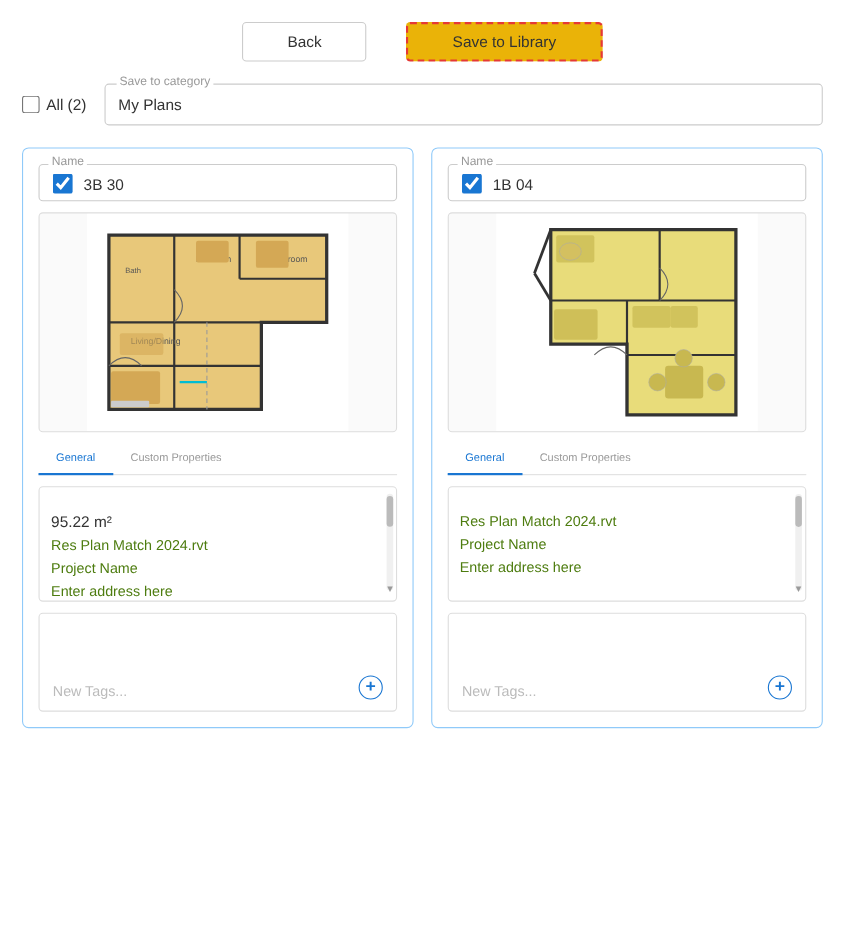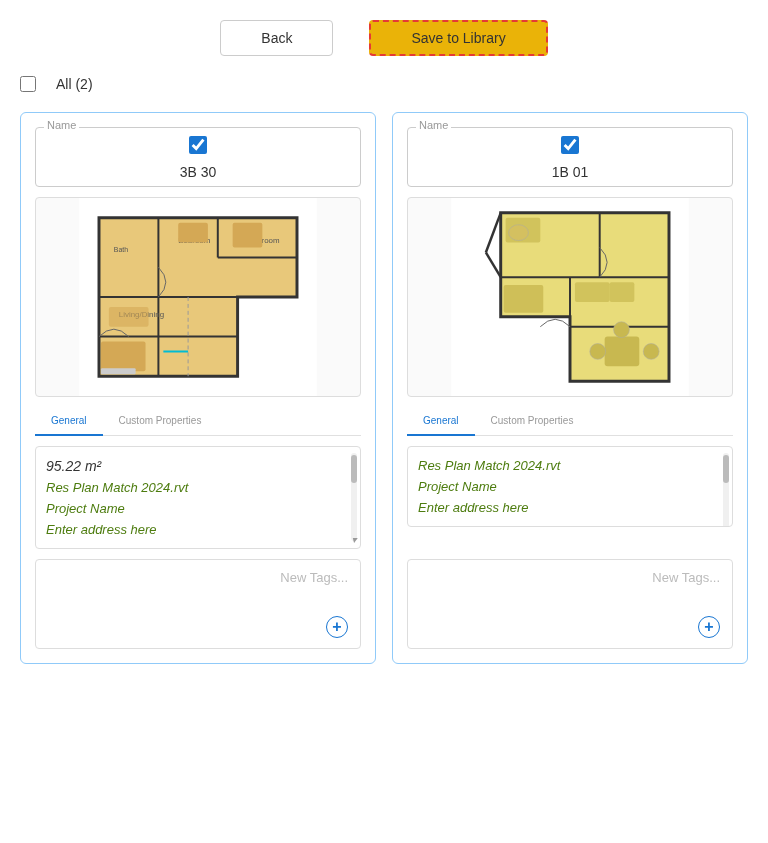--- a/index.html
+++ b/index.html
@@ -40,21 +40,21 @@
 
     
     .category-row {
       display: flex;
       align-items: center;
       gap: 16px;
       margin-bottom: 20px;
     }
     .checkbox-wrap {
       display: flex;
-      gap: 20px;
+      gap: 6px;
       font-size: 14px;
       color: #333;
     }
     .checkbox-wrap input[type="checkbox"] {
       width: 16px;
       height: 16px;
     }
     .category-field {
       flex: 1;
       position: relative;
@@ -93,23 +93,22 @@
       gap: 10px;
     }
 
     
     .name-field {
       position: relative;
       border: 1px solid #ccc;
       border-radius: 4px;
       padding: 8px 12px 6px;
       display: flex;
-      align-items: center;
+      align-items: flex-end;
       gap: 10px;
-      flex-direction: column;
     }
     .name-field .field-label {
       position: absolute;
       top: -9px;
       left: 8px;
       background: #fff;
       font-size: 11px;
       color: #999;
       padding: 0 3px;
     }
@@ -157,26 +156,25 @@
     }
     .tab.active {
       color: #1976d2;
       border-bottom: 2px solid #1976d2;
     }
 
     
     .info-panel {
       border: 1px solid #ddd;
       border-radius: 4px;
-      padding: 8px 10px;
+      padding: 20px 10px;
       font-size: 13px;
       position: relative;
       max-height: 105px;
       overflow-y: auto;
-      font-style: italic;
     }
     .info-row {
       padding: 3px 0;
       color: #4d7c0f;
       font-size: 13px;
     }
     .info-row.area {
       color: #333;
       font-size: 14px;
       font-weight: 500;
@@ -187,21 +185,20 @@
       border: 1px solid #ddd;
       border-radius: 4px;
       padding: 10px 12px;
       min-height: 90px;
       display: flex;
       align-items: flex-end;
       justify-content: space-between;
       color: #bbb;
       font-size: 13px;
       margin-top: auto;
-      flex-direction: column;
     }
     .tags-add-icon {
       width: 22px;
       height: 22px;
       border: 1.5px solid #1976d2;
       border-radius: 50%;
       display: flex;
       align-items: center;
       justify-content: center;
       color: #1976d2;
@@ -215,20 +212,24 @@
 
 <div class="top-bar">
   <button class="btn-back">Back</button>
   <button class="btn-save">Save to Library</button>
 </div>
 
 <div class="category-row">
   <div class="checkbox-wrap">
     <input type="checkbox" style="">
     <span>All (2)</span>
+  </div>
+  <div class="category-field">
+    <span class="field-label">Save to category</span>
+    <span class="field-value">My Plans</span>
   </div>
 </div>
 
 <div class="cards-container">
 
   <div class="card">
     <div class="name-field">
       <span class="field-label">Name</span>
       <input type="checkbox" class="name-checkbox" checked="" style="">
       <span class="name-text">3B 30</span>
@@ -289,21 +290,21 @@
     <div class="tags-field">
       <span>New Tags...</span>
       <div class="tags-add-icon">+</div>
     </div>
   </div>
 
   <div class="card">
     <div class="name-field">
       <span class="field-label">Name</span>
       <input type="checkbox" class="name-checkbox" checked="" style="">
-      <span class="name-text">1B 01</span>
+      <span class="name-text">1B 04</span>
     </div>
 
     <div class="floor-plan">
       <svg class="fp-svg" viewBox="0 0 240 200" xmlns="http://www.w3.org/2000/svg">
         <rect width="240" height="200" fill="white"></rect>
 
         <polygon points="50,15 220,15 220,185 120,185 120,120 50,120" fill="#e8dc7a" stroke="#333" stroke-width="3"></polygon>
 
         <line x1="150" y1="15" x2="150" y2="80" stroke="#333" stroke-width="2"></line>
         <line x1="50" y1="80" x2="220" y2="80" stroke="#333" stroke-width="2"></line>

